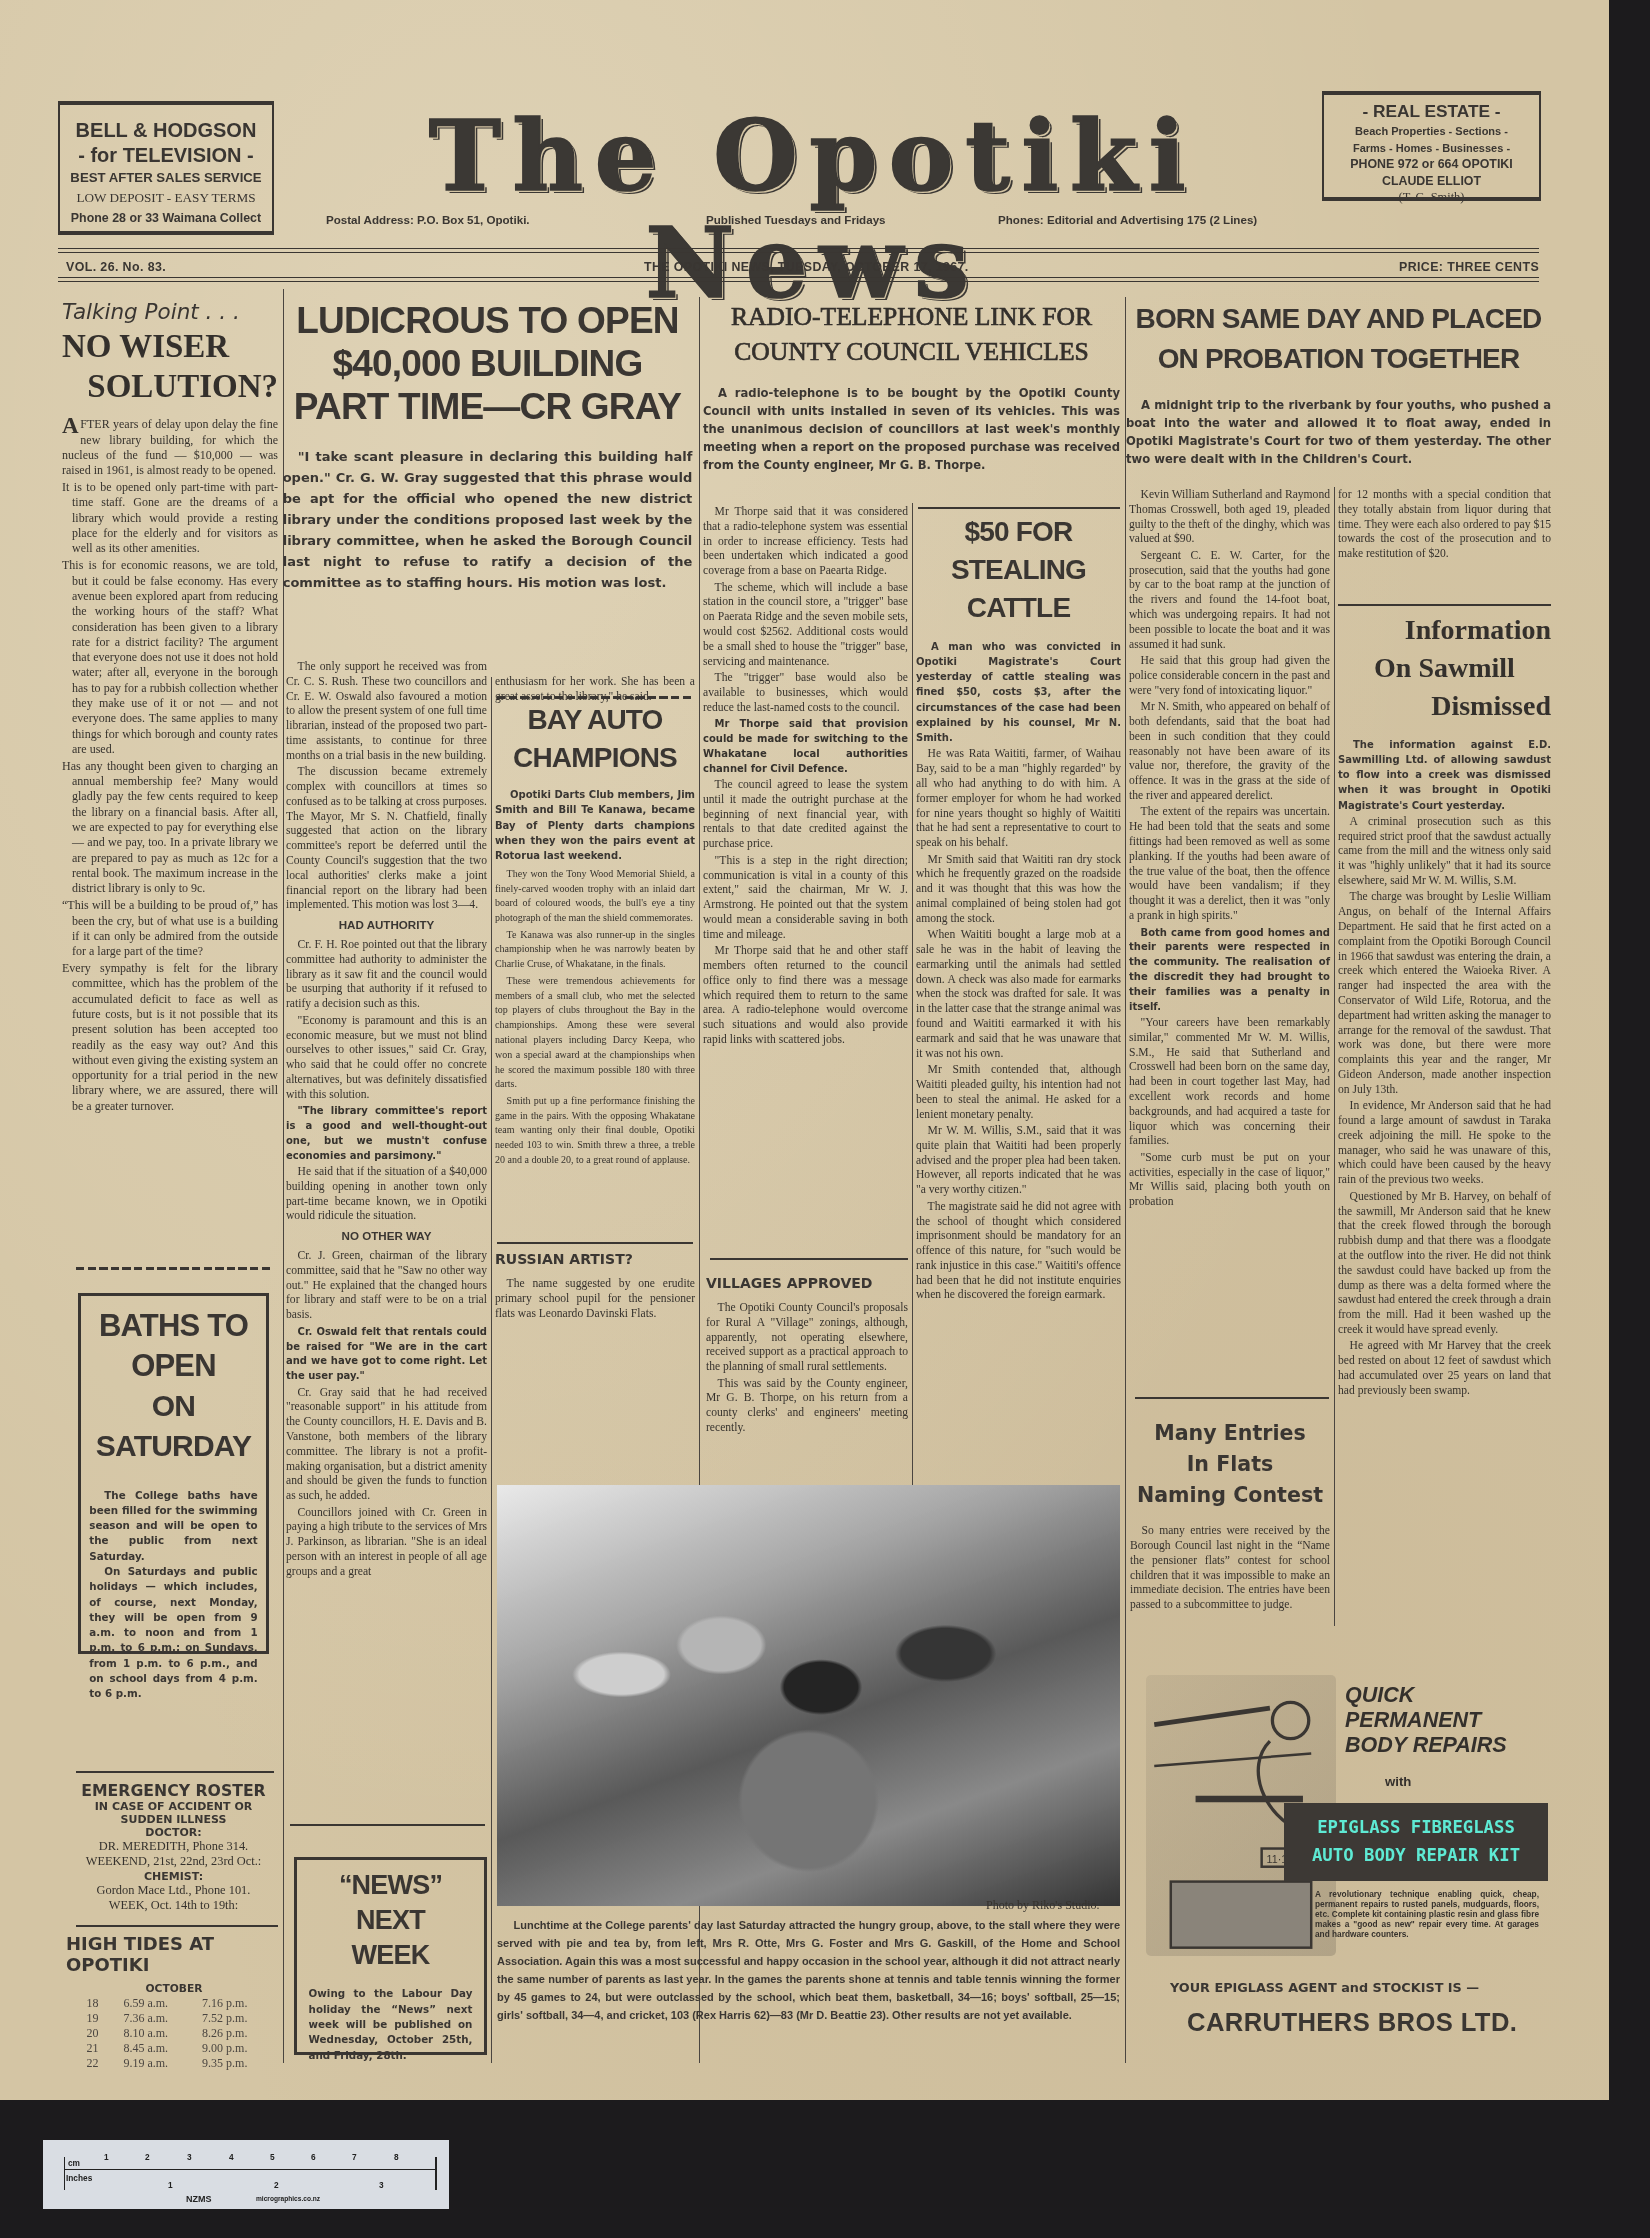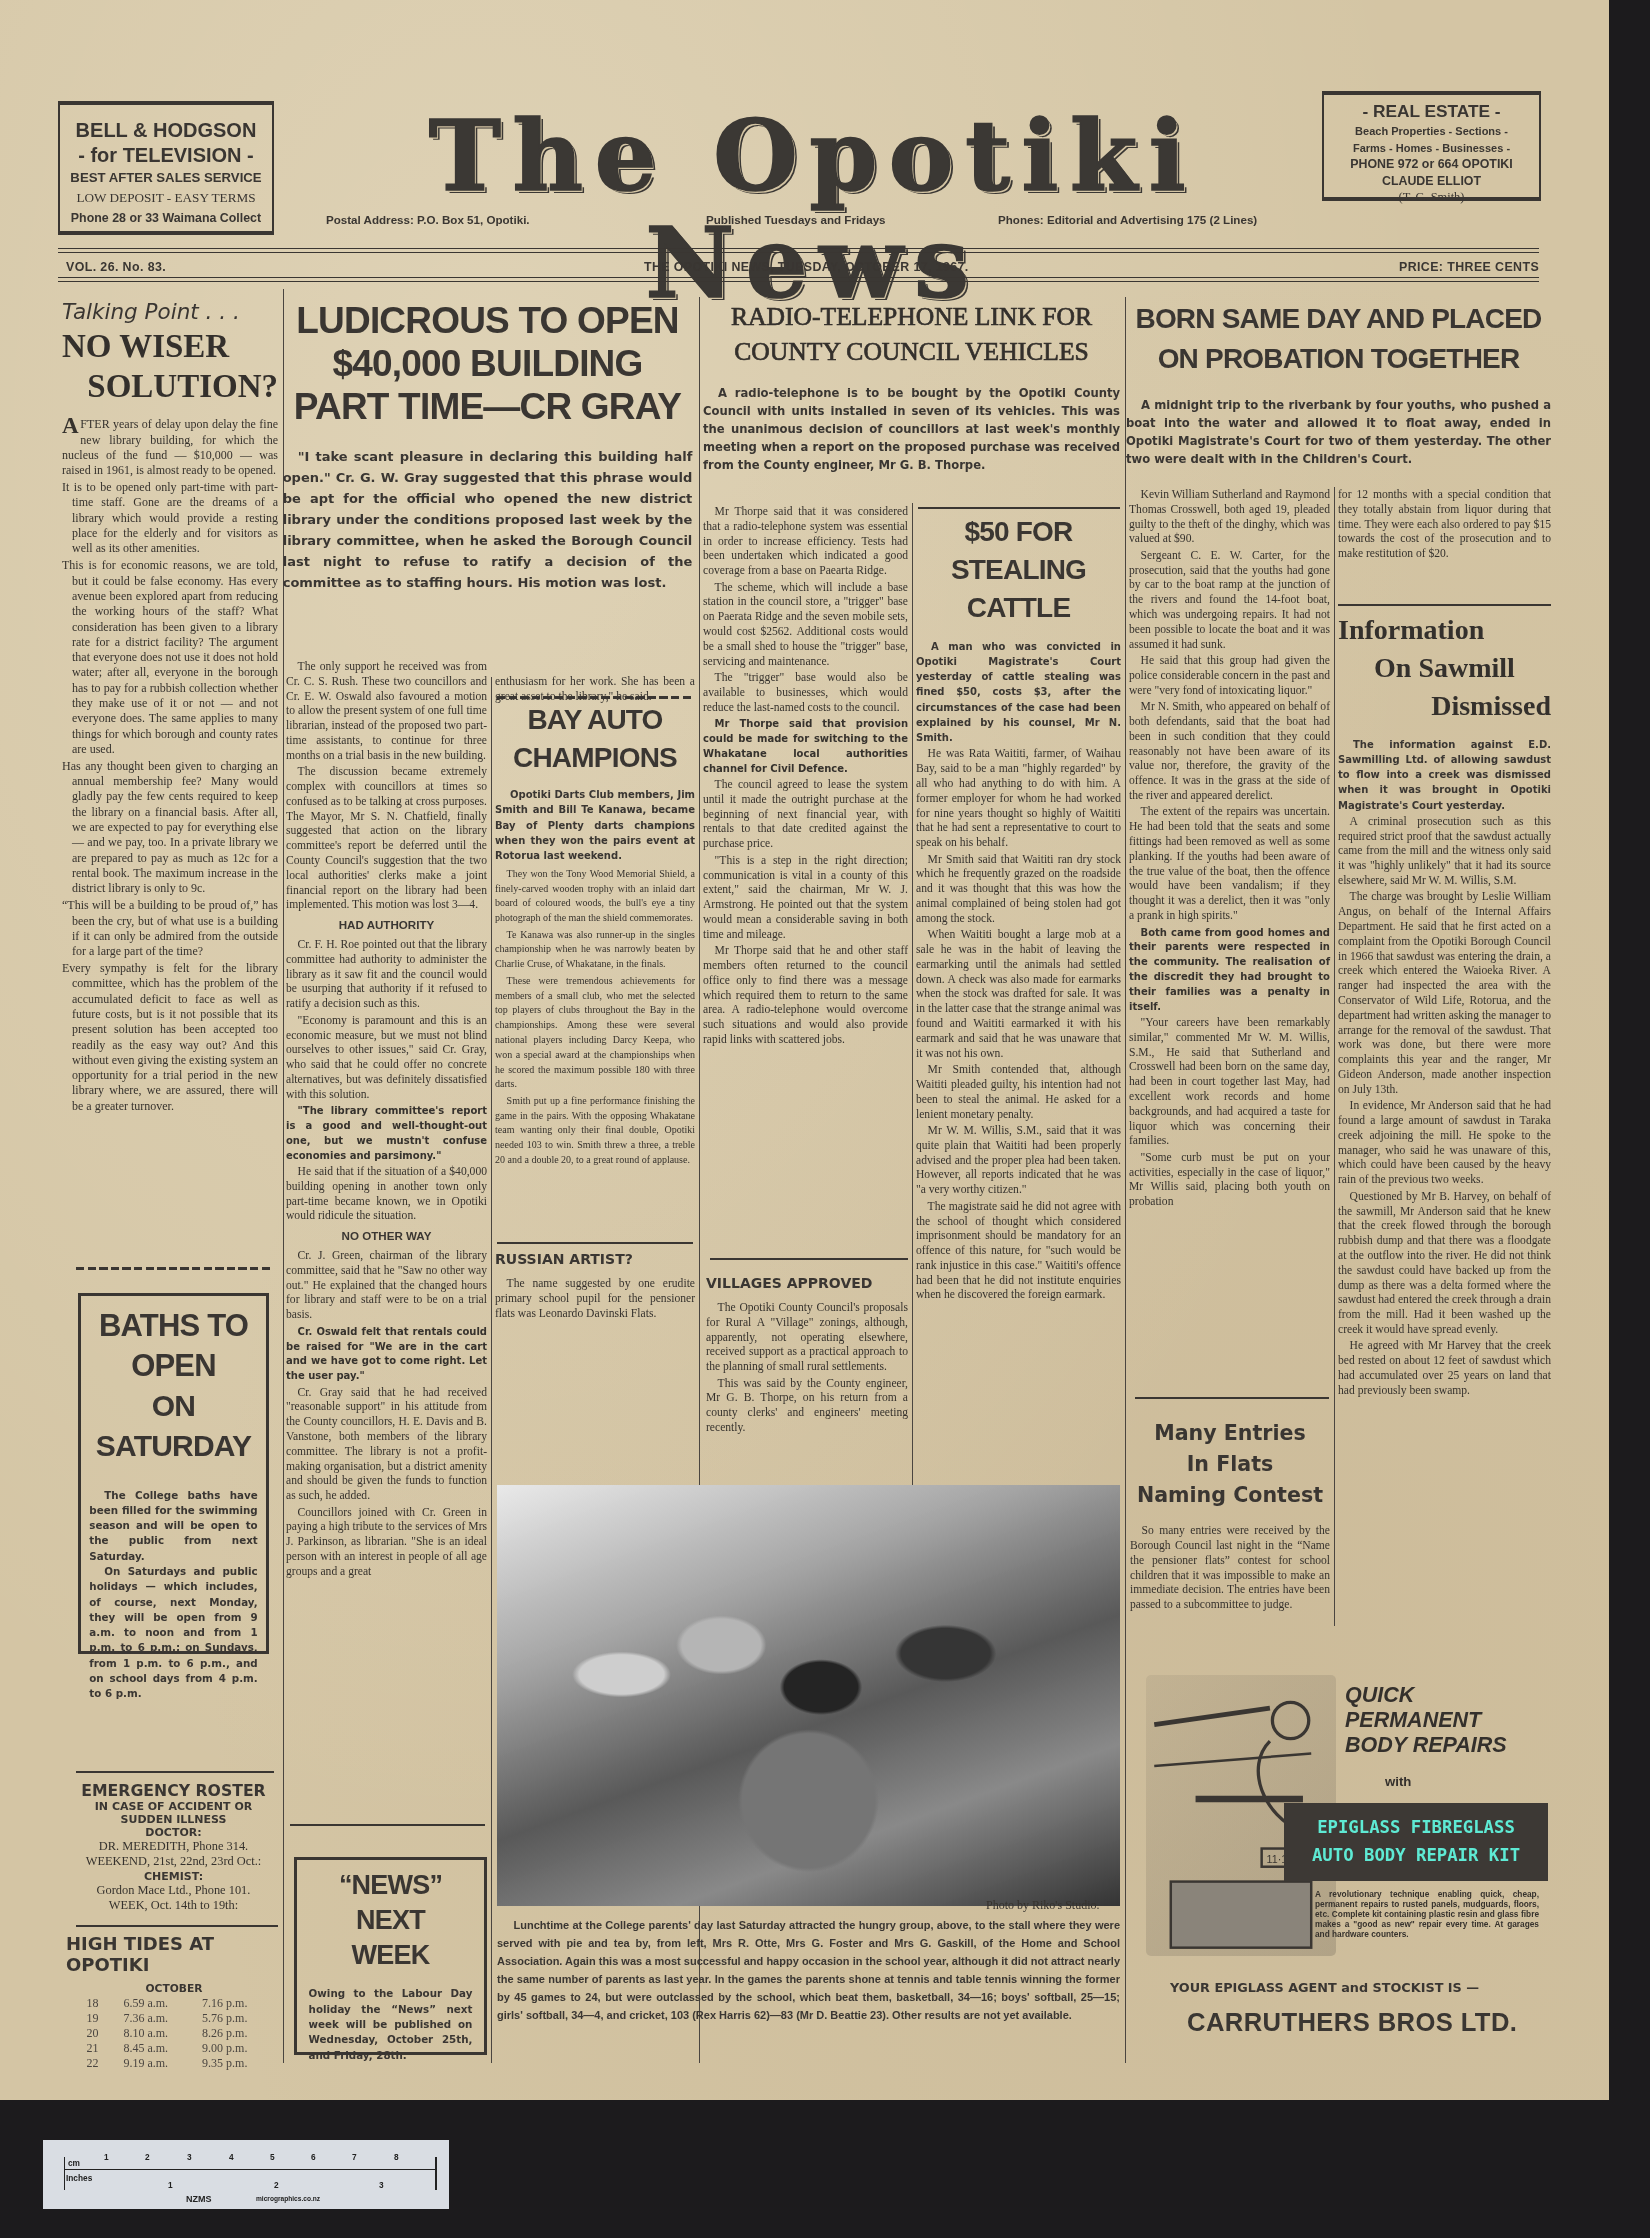--- a/index.html
+++ b/index.html
@@ -147,21 +147,21 @@
     <table style="width:100%;font-family:'Liberation Serif',serif;font-size:12px;color:#4a4540;border-collapse:collapse;margin-top:1.7px;">
       <tbody>
           <tr>
             <td style="padding-left:20.6px">18</td>
             <td>6.59 a.m.</td>
             <td>7.16 p.m.</td>
           </tr>
       <tr>
             <td style="padding-left:20.6px">19</td>
             <td>7.36 a.m.</td>
-            <td>5.76 p.m.</td>
+            <td>7.52 p.m.</td>
           </tr>
       <tr>
             <td style="padding-left:20.6px">20</td>
             <td>8.10 a.m.</td>
             <td>8.26 p.m.</td>
           </tr>
       <tr>
             <td style="padding-left:20.6px">21</td>
             <td>8.45 a.m.</td>
             <td>9.00 p.m.</td>
@@ -292,21 +292,21 @@
     <p>Mr N. Smith, who appeared on behalf of both defendants, said that the boat had been in such condition that they could reasonably not have been aware of its value nor, therefore, the gravity of the offence. It was in the grass at the side of the river and appeared derelict.</p>
     <p>The extent of the repairs was uncertain. He had been told that the seats and some fittings had been removed as well as some planking. If the youths had been aware of the true value of the boat, then the offence would have been vandalism; if they thought it was a derelict, then it was "only a prank in high spirits."</p>
     <p style="font-family:'DejaVu Sans',sans-serif;font-weight:bold;font-size:10px;">Both came from good homes and their parents were respected in the community. The realisation of the discredit they had brought to their families was a penalty in itself.</p>
     <p>"Your careers have been remarkably similar," commented Mr W. M. Willis, S.M., He said that Sutherland and Crosswell had been born on the same day, had been in court together last May, had excellent work records and home backgrounds, and had acquired a taste for liquor which was concerning their families.</p>
     <p>"Some curb must be put on your activities, especially in the case of liquor," Mr Willis said, placing both youth on probation</p>
   </div>
   <div class="body" style="position:absolute;left:1338px;top:488px;width:213px;font-size:11.6px;line-height:14.8px;">for 12 months with a special condition that they totally abstain from liquor during that time. They were each also ordered to pay $15 towards the cost of the prosecution and to make restitution of $20.</div>
 
   <div class="hrule" style="left:1338px;top:604px;width:213px;"></div>
   <div class="abs" style="left:1338px;top:611px;width:213px;">
-    <div class="h-serif" style="font-size:28px;line-height:38px;text-align:left;">Information</div>
+    <div class="h-serif" style="font-size:28px;line-height:38px;text-align:right;">Information</div>
     <div class="h-serif" style="font-size:28px;line-height:38px;">On Sawmill</div>
     <div class="h-serif" style="font-size:28px;line-height:38px;text-align:right;">Dismissed</div>
     <div class="lede-sm" style="margin-top:11.6px;font-size:10px;">
       <p>The information against E.D. Sawmilling Ltd. of allowing sawdust to flow into a creek was dismissed when it was brought in Opotiki Magistrate's Court yesterday.</p>
     </div>
     <div class="body" style="font-size:11.6px;line-height:14.8px;margin-top:1.7px;">
       <p>A criminal prosecution such as this required strict proof that the sawdust actually came from the mill and the witness only said it was "highly unlikely" that it had its source elsewhere, said Mr W. M. Willis, S.M.</p>
       <p>The charge was brought by Leslie William Angus, on behalf of the Internal Affairs Department. He said that he first acted on a complaint from the Opotiki Borough Council in 1966 that sawdust was entering the drain, a creek which entered the Waioeka River. A ranger had inspected the area with the Conservator of Wild Life, Rotorua, and the department had written asking the manager to arrange for the removal of the sawdust. That work was done, but there were more complaints this year and the ranger, Mr Gideon Anderson, made another inspection on July 13th.</p>
       <p>In evidence, Mr Anderson said that he had found a large amount of sawdust in Taraka creek adjoining the mill. He spoke to the manager, who said he was unaware of this, which could have been caused by the heavy rain of the previous two weeks.</p>
       <p>Questioned by Mr B. Harvey, on behalf of the sawmill, Mr Anderson said that he knew that the creek flowed through the borough rubbish dump and that there was a floodgate at the outflow into the river. He did not think the sawdust could have backed up from the dump as there was a delta formed where the sawdust had entered the creek through a drain from the mill. Had it been washed up the creek it would have spread evenly.</p>

